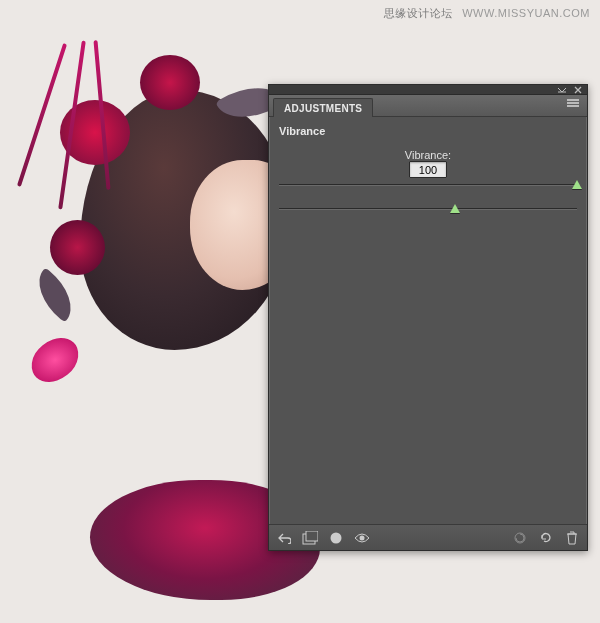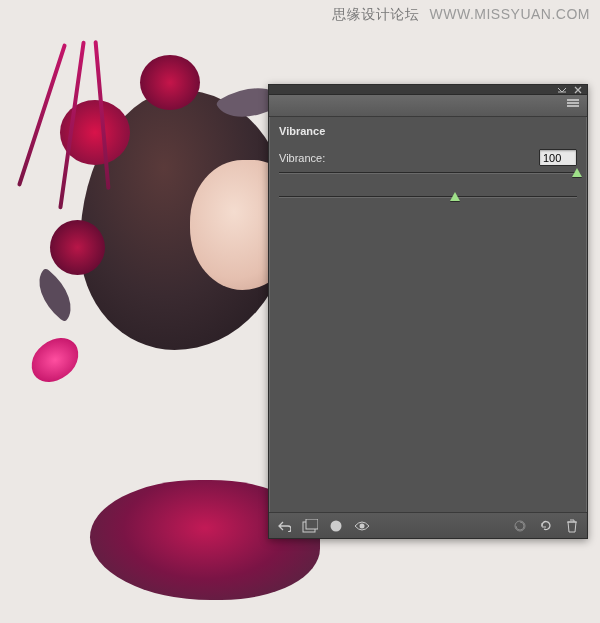--- a/index.html
+++ b/index.html
@@ -1,19 +1,19 @@
 <!DOCTYPE html>
 <html><head>
 <meta charset="utf-8">
 <style>
   * { box-sizing: border-box; margin: 0; padding: 0; }
   html, body { width: 600px; height: 623px; overflow: hidden; font-family: "Lucida Grande", Tahoma, Arial, sans-serif; }
   body { background: #ece8e5; position: relative; }
 
-  .watermark { position: absolute; top: 6px; right: 10px; font-size: 14px; color: #9a9a9a; letter-spacing: 0.5px; }
+  .watermark { position: absolute; top: 6px; right: 10px; font-size: 11px; color: #9a9a9a; letter-spacing: 0.5px; }
   .watermark .cn { color: #7a7a7a; margin-right: 6px; }
 
   .artwork {
     position: absolute; top: 40px; left: 20px; width: 320px; height: 560px;
   }
   .art-blob {
     position: absolute; border-radius: 50%;
   }
   .hair1 { top: 50px; left: 60px; width: 210px; height: 260px; background: radial-gradient(ellipse at 40% 30%, #5a3a3a 0%, #3a2a30 50%, #2a1f25 80%); border-radius: 48% 52% 55% 45% / 60% 50% 50% 40%; }
   .face { top: 120px; left: 170px; width: 110px; height: 130px; background: radial-gradient(ellipse at 40% 40%, #f4dccf 0%, #e5c0b0 60%, #c49a8a 100%); border-radius: 50% 45% 55% 50%; }
@@ -51,25 +51,25 @@
     background: #535353; padding: 4px 10px 3px; font-size: 10px; font-weight: bold; letter-spacing: 0.3px;
     border: 1px solid #3a3a3a; border-bottom: none; border-radius: 2px 2px 0 0;
     color: #e8e8e8; position: relative; top: 1px;
   }
   .tabbar .menu-ico { position: absolute; right: 6px; top: 4px; width: 14px; height: 12px; cursor: pointer; }
   .menu-lines { display:block; width:12px; height:2px; background:#bbb; box-shadow: 0 3px 0 #bbb, 0 6px 0 #bbb; }
 
   .panel-body { padding: 8px 10px 6px; }
   .adj-title { font-weight: bold; font-size: 11px; color: #e8e8e8; margin-bottom: 12px; }
   .control-row { margin-bottom: 4px; }
-  .control-top { display: flex; align-items: center; justify-content: space-between; margin-bottom: 2px;}
+  .control-top { display: flex; align-items: center; justify-content: space-between; margin-bottom: 2px; flex-direction: column;}
   .control-label { font-size: 11px; color: #e0e0e0; }
   .value-box {
     width: 38px; height: 17px; background: #e8e8e8; color: #000; font-size: 11px;
-    text-align: left; padding: 1px 3px; border: 1px solid #2a2a2a; border-radius: 1px;
+    text-align: center; padding: 1px 3px; border: 1px solid #2a2a2a; border-radius: 1px;
     box-shadow: inset 0 1px 2px rgba(0,0,0,0.3);
   }
   .slider-track {
     position: relative; height: 14px;
   }
   .track-line {
     position: absolute; top: 4px; left: 0; right: 0; height: 2px;
     background: #3a3a3a; border-top: 1px solid #2a2a2a; border-bottom: 1px solid #6a6a6a;
   }
   .slider-thumb {
@@ -130,20 +130,21 @@
         </svg>
     </span>
     <span class="ico">
       <svg width="8" height="8" viewBox="0 0 8 8">
           <path d="M1 1 L7 7 M7 1 L1 7" stroke="#bbb" stroke-width="1.3"></path>
         </svg>
     </span>
   </div>
 
   <div class="tabbar">
+    <div class="tab">ADJUSTMENTS</div>
     <div class="menu-ico">
         <span class="menu-lines"></span>
       </div>
   </div>
 
   <div class="panel-body">
     <div class="adj-title">Vibrance</div>
 
     <div class="control-row">
       <div class="control-top">

